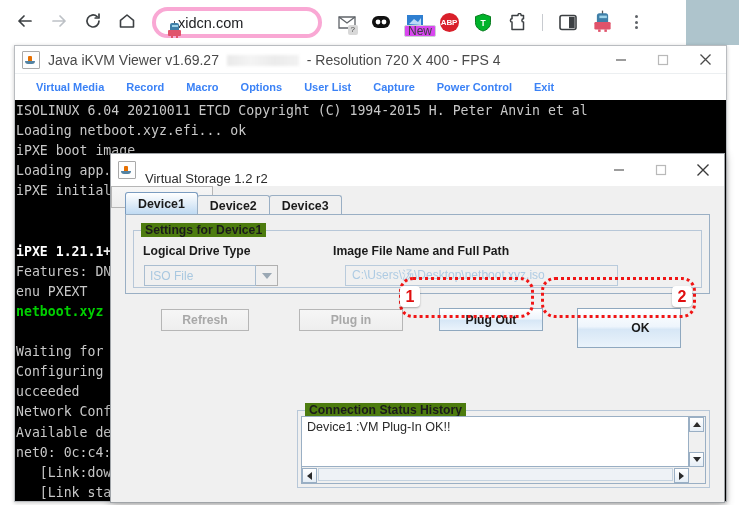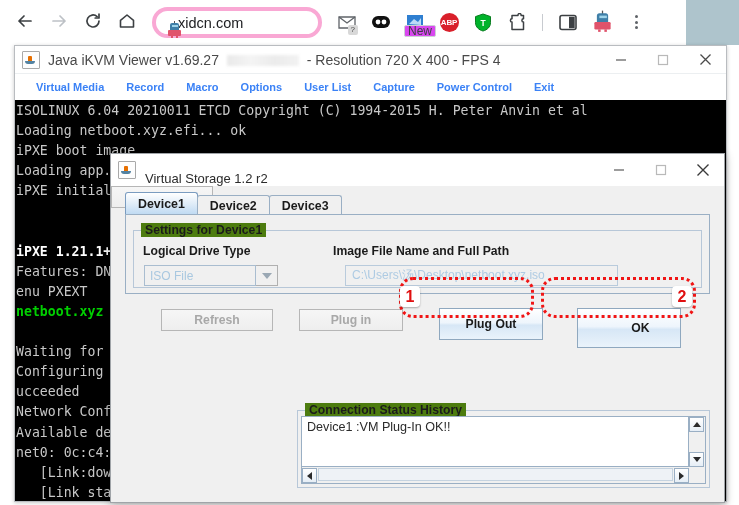--- a/index.html
+++ b/index.html
@@ -509,23 +509,23 @@
           <div class="combo-text">ISO File</div>
           <div class="combo-arrow">
             <span class="tri-down"></span>
           </div>
         </div>
 
         <div class="path-field" style="left:195px;top:79px;width:273px;">C:\Users\汤\Desktop\netboot.xyz.iso</div>
 
         <div class="btn disabled" style="left:477px;top:79px;width:102px;height:22px;">Open Image</div>
 
-        <div class="btn disabled" style="position:absolute;left:50px;top:123px;width:112px;height:22px;">Refresh</div>
+        <div class="btn disabled" style="position:absolute;left:50px;top:123px;width:88px;height:22px;">Refresh</div>
         <div class="btn disabled" style="position:absolute;left:188px;top:123px;width:104px;height:22px;">Plug in</div>
-        <div class="btn blue" style="position:absolute;left:328px;top:122px;width:104px;height:32px;text-align:center;">Plug Out</div>
+        <div class="btn blue" style="position:absolute;left:328px;top:122px;width:104px;height:23px;text-align:center;">Plug Out</div>
         <div class="btn blue" style="position:absolute;left:466px;top:122px;width:104px;height:40px;padding-left:23px;">OK</div>
 
         <div class="status-group">
           <div class="groupbox-title">Connection Status History</div>
           <div class="status-inner">
             <div class="status-text">Device1 :VM Plug-In OK!!</div>
 
             <div class="sb-v">
               <div class="sb-btn" style="left:0;top:0;">
                 <span class="arrow-u"></span>

